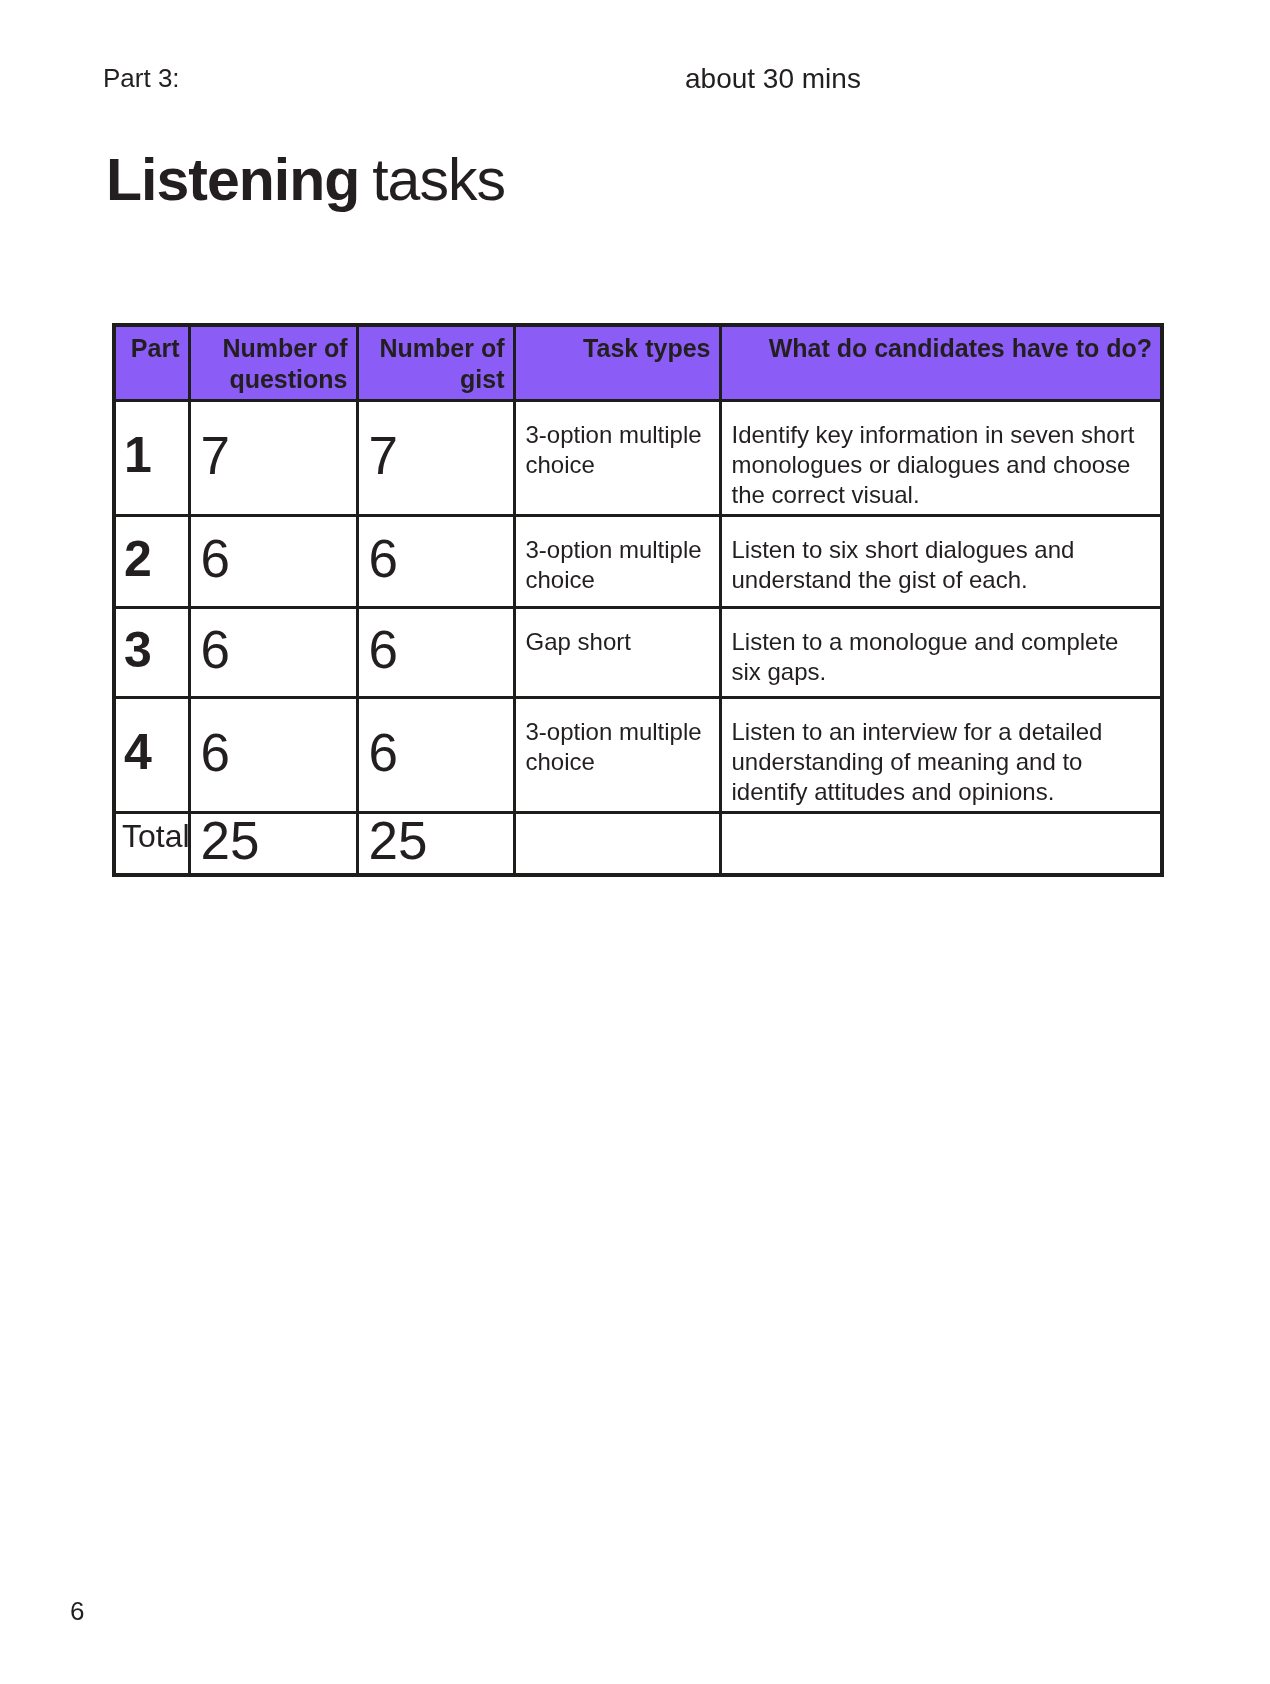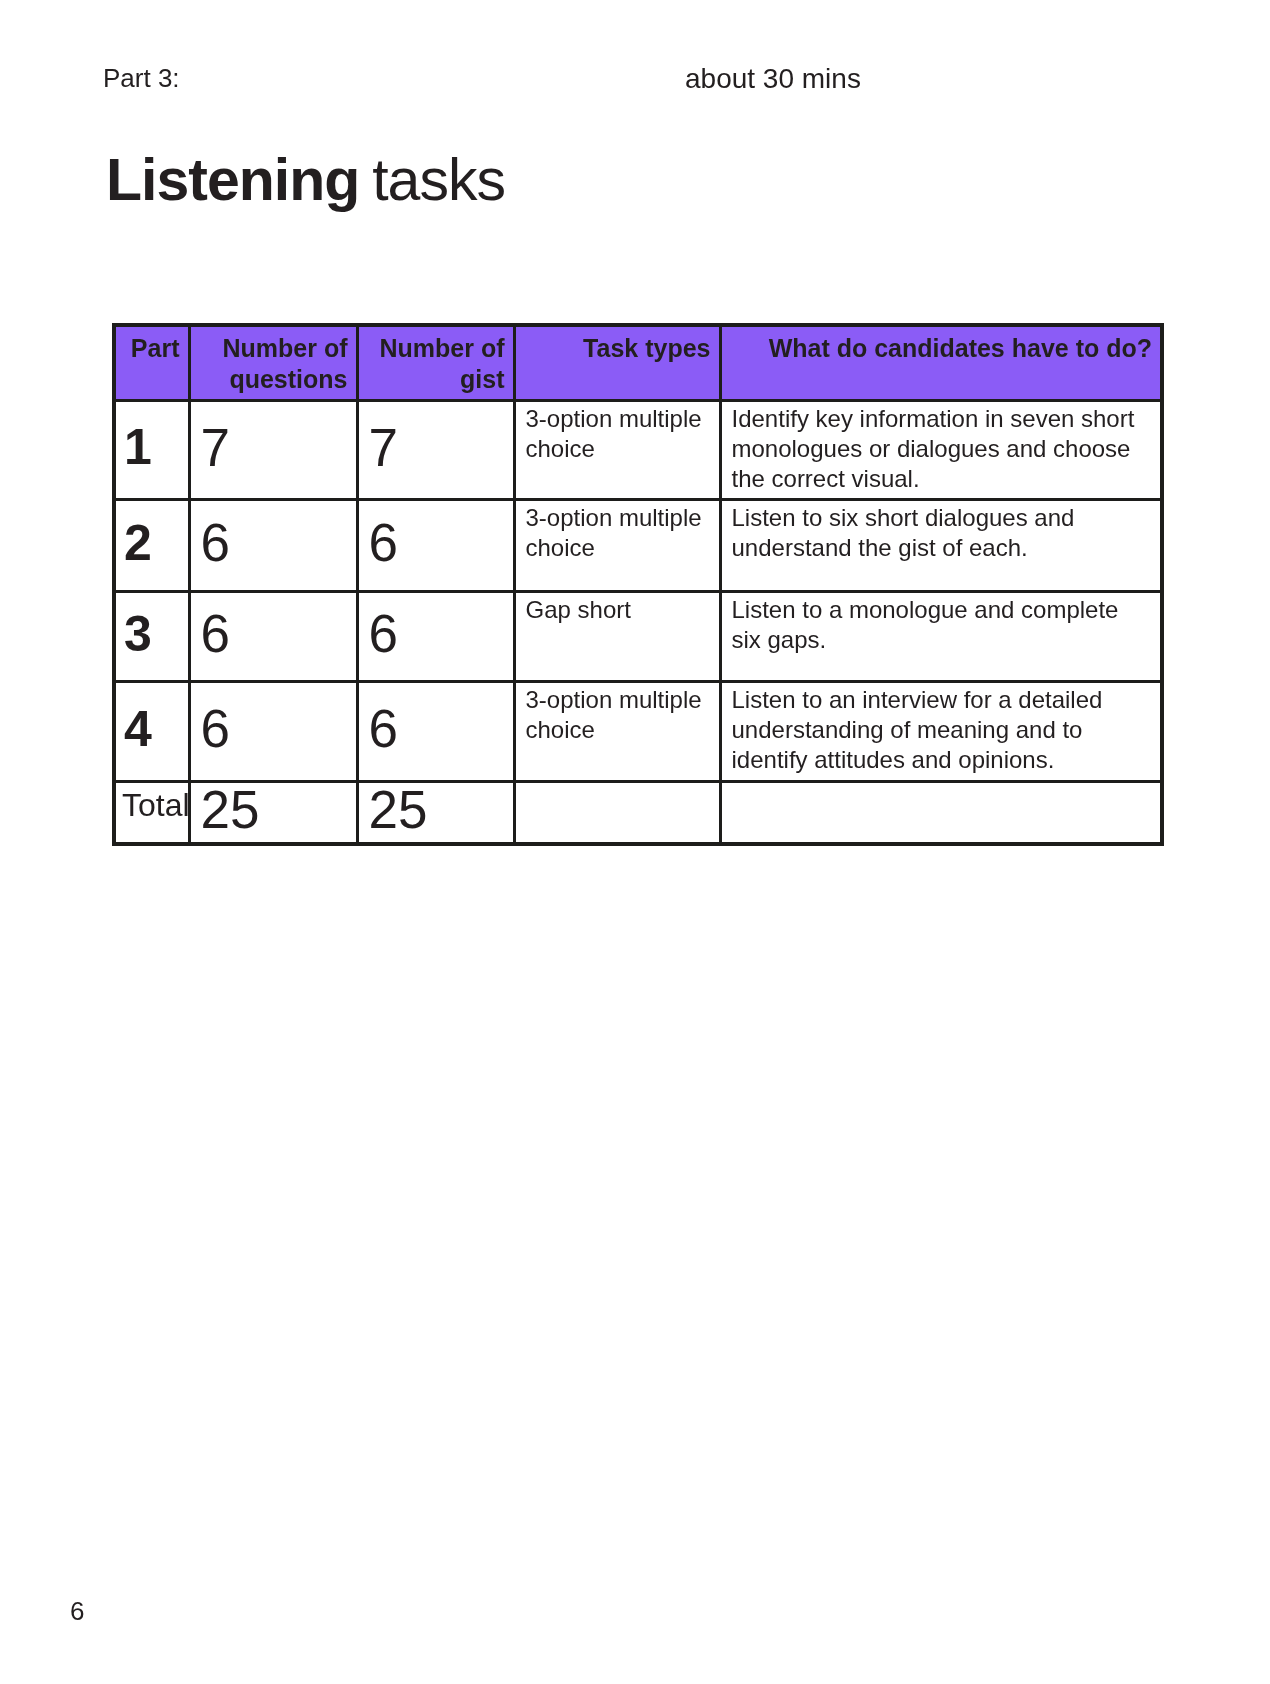--- a/index.html
+++ b/index.html
@@ -75,21 +75,21 @@
   td.num-cell {
     font-size: 53px;
     font-weight: normal;
     vertical-align: middle;
     padding: 0 4px 6px 10px;
     line-height: 1;
   }
   td.task-cell, td.desc-cell {
     font-size: 24px;
     vertical-align: top;
-    padding: 2px 10px 4px 10px;
+    padding: 18px 10px 4px 10px;
     line-height: 1.25;
   }
   td.total-label-cell {
     font-size: 32px;
     font-weight: normal;
     vertical-align: top;
     padding: 4px 2px 2px 6px;
   }
   td.empty-cell { background: #ffffff; }
 

